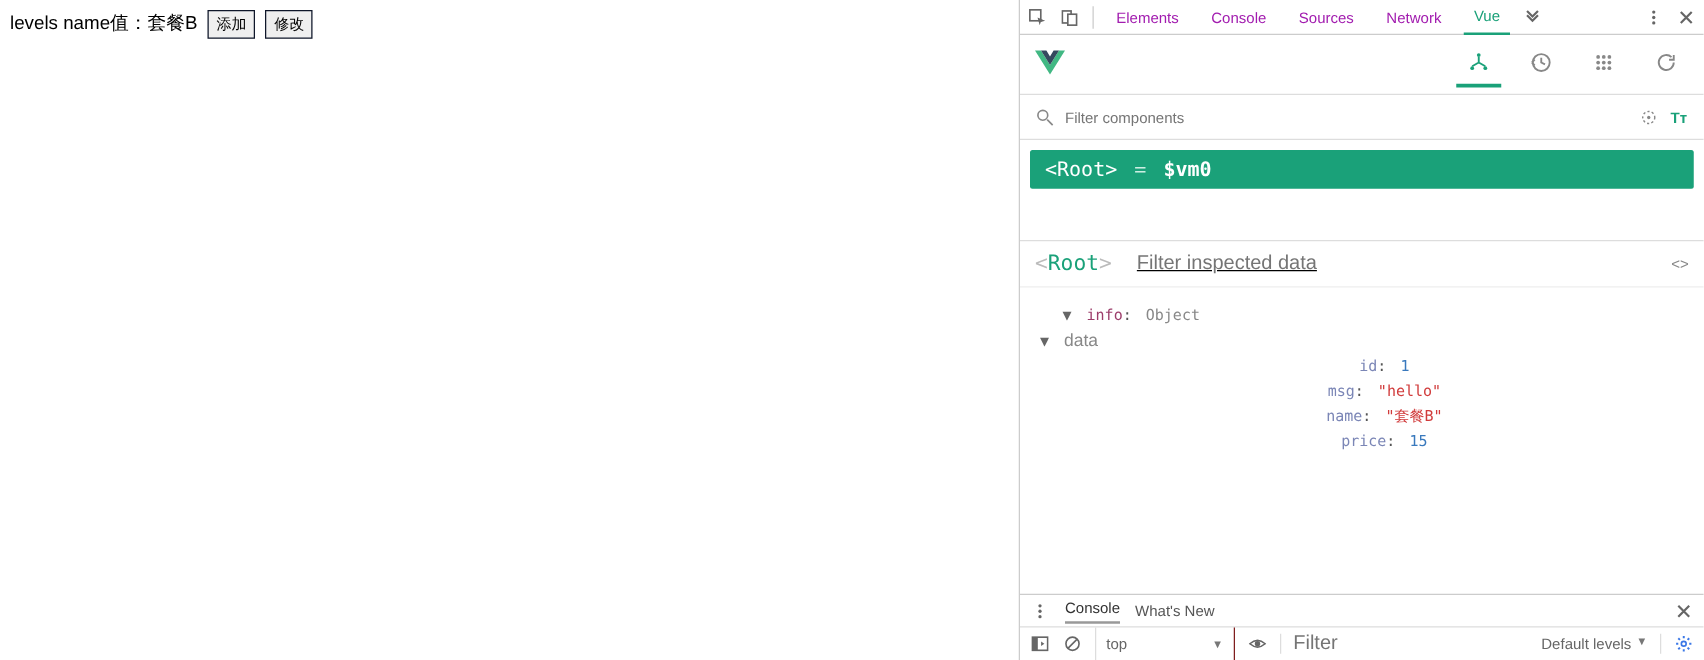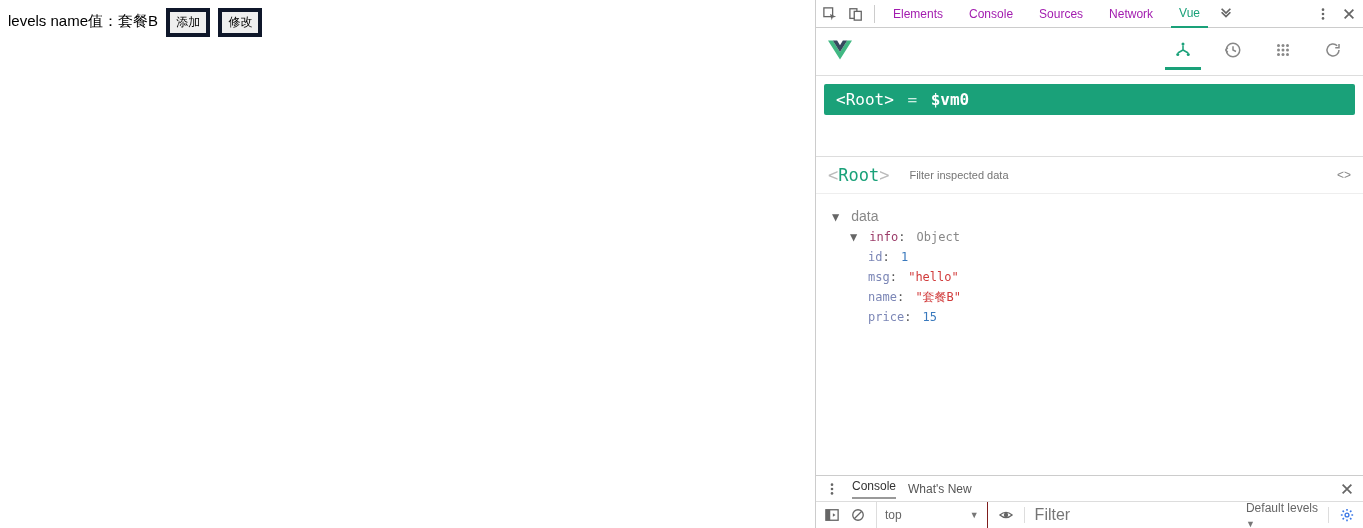--- a/index.html
+++ b/index.html
@@ -16,21 +16,21 @@
       flex: 1;
       padding: 8px;
       font-size: 15px;
       background: #fff;
     }
     .page-content button {
       font-size: 12px;
       padding: 2px 6px;
       margin-left: 4px;
       background: #efefef;
-      border: 4px solid #0f172a;
+      border: 1px solid #0f172a;
       cursor: pointer;
     }
     
     .devtools {
       width: 548px;
       border-left: 1px solid #ccc;
       display: flex;
       flex-direction: column;
       background: #fff;
       font-size: 12px;
@@ -147,21 +147,22 @@
     .details-header .root-tag {
       font-family: Menlo, Consolas, monospace;
       font-size: 17px;
       color: #1aa179;
     }
     .details-header .root-tag .bracket { color: #bbb; }
     .details-header input {
       flex: 1;
       border: none;
       outline: none;
-      font-size: 11px;
+      font-size: 16px;
+      text-decoration: underline;
     }
     .details-body {
       flex: 1;
       padding: 12px 16px;
       font-family: Menlo, Consolas, monospace;
       font-size: 12px;
       overflow: auto;
     }
     .data-section-title {
       color: #888;
@@ -171,21 +172,21 @@
     }
     .data-row { line-height: 20px; }
     .caret { color: #666; display:inline-block; width: 12px; }
     .key-a { color: #9c3d6a; }
     .key-b { color: #7b86b6; }
     .colon { color: #555; margin-right: 4px; }
     .val-type { color: #888; }
     .val-num { color: #3979bd; }
     .val-str { color: #d13b3b; }
     .indent-1 { padding-left: 18px; }
-    .indent-2 { padding-left: 36px; }
+    .indent-2 { padding-left: 36px; text-align: center; }
     .code-brackets { color: #888; cursor:pointer; }
     
     .console-drawer {
       border-top: 1px solid #ccc;
     }
     .console-tabs {
       display: flex;
       align-items: center;
       height: 26px;
       padding: 0 8px;
@@ -318,20 +319,36 @@
         </svg>
     </span>
     <span class="vue-tab-btn">
       <svg viewBox="0 0 24 24">
           <path d="M20 12 A8 8 0 1 1 17.6 6.3" fill="none" stroke="currentColor" stroke-width="2"></path>
           <path d="M20 4 L20 9 L15 9" fill="none" stroke="currentColor" stroke-width="2"></path>
         </svg>
     </span>
   </div>
 
+  <div class="filter-row">
+    <span class="fr-icon">
+      <svg viewBox="0 0 16 16">
+          <circle cx="6" cy="6" r="4.5" fill="none" stroke="currentColor" stroke-width="1.5"></circle>
+          <path d="M10 10 L15 15" stroke="currentColor" stroke-width="1.5"></path>
+        </svg>
+    </span>
+    <input placeholder="Filter components" style="">
+    <span class="fr-icon">
+      <svg viewBox="0 0 16 16">
+          <circle cx="8" cy="8" r="5.5" fill="none" stroke="currentColor" stroke-width="1.3" stroke-dasharray="2 2"></circle>
+          <circle cx="8" cy="8" r="1.5" fill="currentColor"></circle>
+        </svg>
+    </span>
+    <span class="fr-icon fr-tt">Tт</span>
+  </div>
 
   <div class="ctree" style="flex:0 0 80px;">
     <div class="ctree-item">
       <span>&lt;Root&gt;</span><span class="eq"> = </span><span class="vm">$vm0</span>
     </div>
   </div>
 
   <div class="details">
     <div class="details-header">
       <span class="root-tag">
@@ -340,29 +357,29 @@
       <span class="fr-icon">
         <svg viewBox="0 0 16 16">
             <circle cx="6" cy="6" r="4.5" fill="none" stroke="currentColor" stroke-width="1.5"></circle>
             <path d="M10 10 L15 15" stroke="currentColor" stroke-width="1.5"></path>
           </svg>
       </span>
       <input placeholder="Filter inspected data" style="">
       <span class="code-brackets">&lt;&gt;</span>
     </div>
     <div class="details-body">
-      <div class="data-row">
-        <span class="caret">▼</span>
-        <span class="data-section-title">data</span>
-      </div>
       <div class="data-row indent-1">
         <span class="caret">▼</span>
         <span class="key-a">info</span><span class="colon">:</span>
         <span class="val-type">Object</span>
       </div>
+      <div class="data-row">
+        <span class="caret">▼</span>
+        <span class="data-section-title">data</span>
+      </div>
       <div class="data-row indent-2">
         <span class="key-b">id</span><span class="colon">:</span>
         <span class="val-num">1</span>
       </div>
       <div class="data-row indent-2">
         <span class="key-b">msg</span><span class="colon">:</span>
         <span class="val-str">"hello"</span>
       </div>
       <div class="data-row indent-2">
         <span class="key-b">name</span><span class="colon">:</span>
@@ -413,21 +430,21 @@
         <span class="small-tri">▼</span>
       </span>
       <span class="dt-icon">
         <svg viewBox="0 0 16 16">
             <path d="M1 8 Q8 2 15 8 Q8 14 1 8 Z" fill="none" stroke="currentColor" stroke-width="1.5"></path>
             <circle cx="8" cy="8" r="2.5" fill="currentColor"></circle>
           </svg>
       </span>
       <span class="sep"></span>
       <input placeholder="Filter" style="">
-      <span style="display:flex; align-items:flex-start; gap:4px;flex-direction:column;">
+      <span style="display:flex; align-items:flex-start; gap:4px;">
         <span>Default levels</span>
         <span class="small-tri">▼</span>
       </span>
       <span class="sep"></span>
       <span class="dt-icon gear-blue">
         <svg viewBox="0 0 16 16">
             <circle cx="8" cy="8" r="2.2" fill="none" stroke="currentColor" stroke-width="1.5"></circle>
             <path d="M8 1 L8 3 M8 13 L8 15 M1 8 L3 8 M13 8 L15 8 M3 3 L4.5 4.5 M11.5 11.5 L13 13 M13 3 L11.5 4.5 M4.5 11.5 L3 13" stroke="currentColor" stroke-width="1.8"></path>
           </svg>
       </span>

